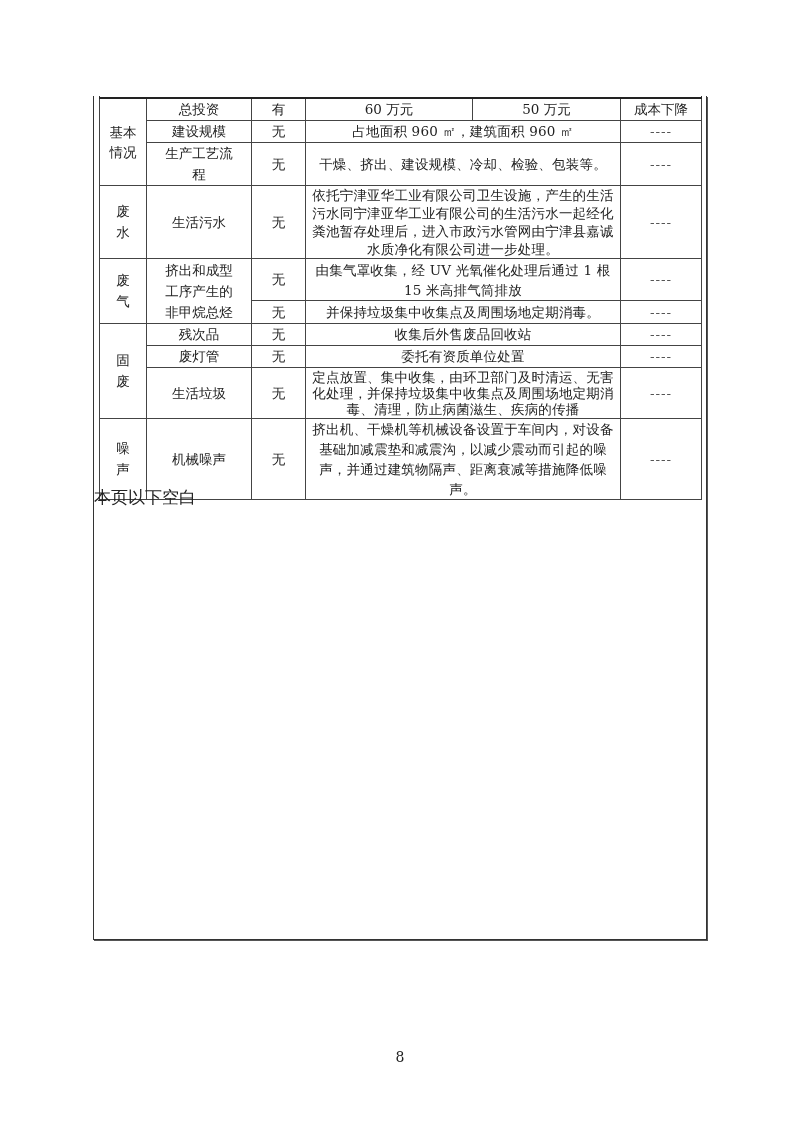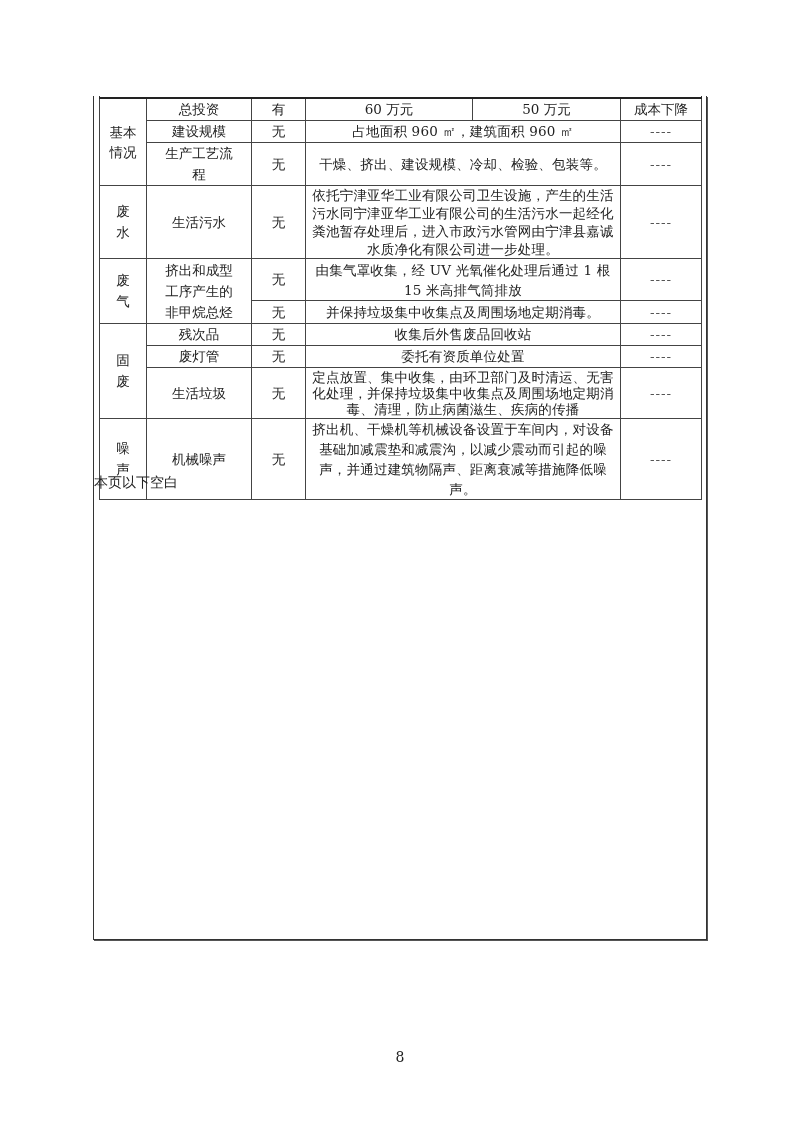--- a/index.html
+++ b/index.html
@@ -66,22 +66,22 @@
       text-align: center;
       letter-spacing: 0.2px;
     }
     td.dash {
       color: #555555;
       letter-spacing: 1px;
     }
     .blank-note {
       position: absolute;
       left: 94px;
-      top: 474px;
-      font-size: 14px;
+      top: 486px;
+      font-size: 17px;
       font-family: "DejaVu Sans", "Liberation Sans", sans-serif;
       color: #222222;
     }
     .page-number {
       position: absolute;
       left: 0;
       width: 800px;
       top: 1049px;
       text-align: center;
       font-size: 14px;

